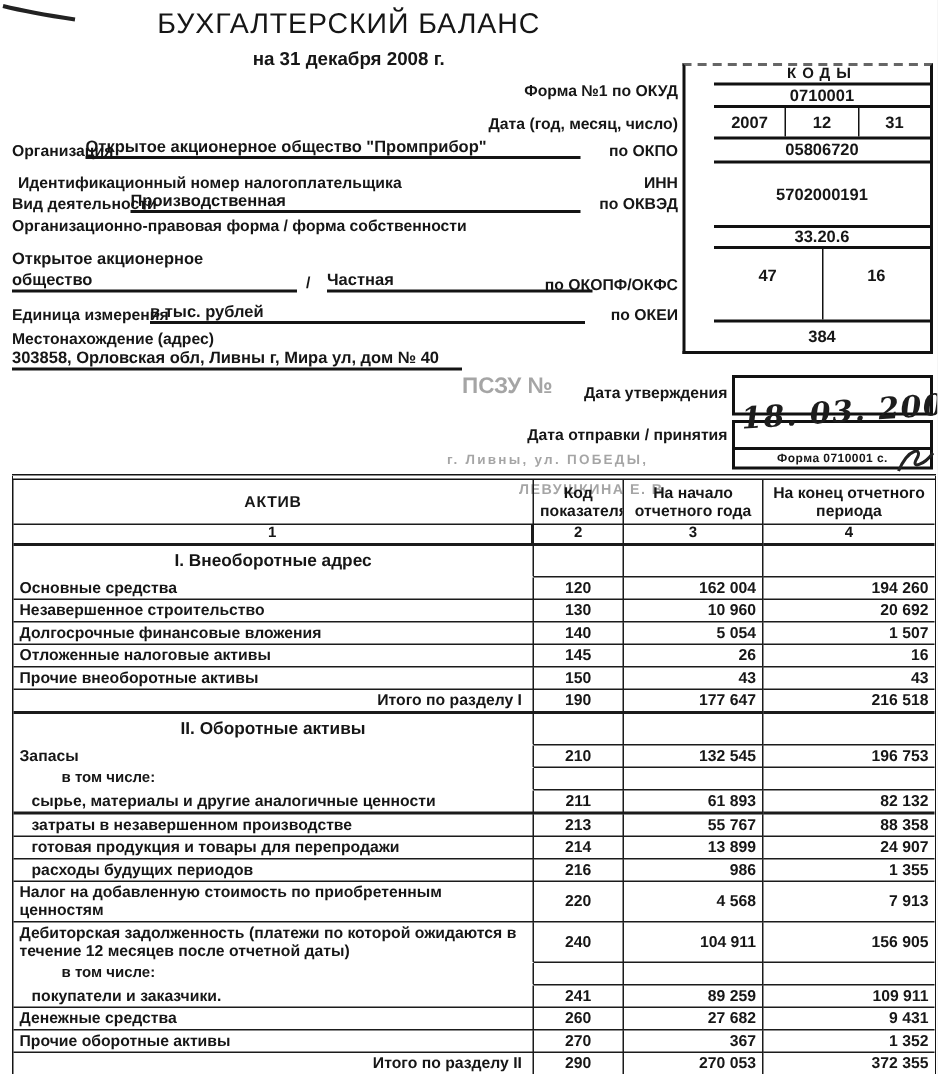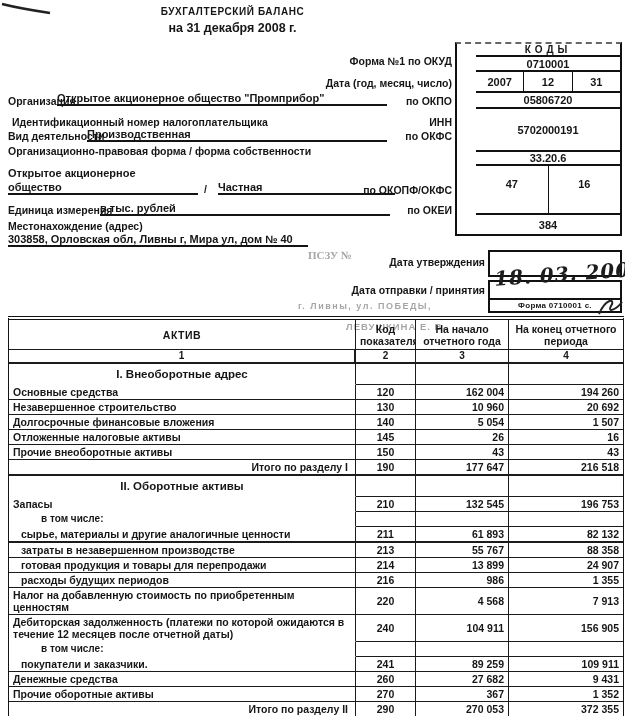--- a/index.html
+++ b/index.html
@@ -1,20 +1,20 @@
 <!DOCTYPE html>
 <html><head>
 <meta charset="utf-8">
 <style>
   * { margin:0; padding:0; box-sizing:border-box; }
   body { background:#e8e8e8; font-family:"Liberation Sans", sans-serif; }
   .page { position:relative; width:625px; height:716px; background:#ffffff; color:#161616; overflow:hidden; margin:0 auto; }
   .abs { position:absolute; }
   .title-wrap { left:0; top:6px; width:465px; text-align:center; }
-  .doc-title { font-size:10px; font-weight:700; letter-spacing:.6px; }
+  .doc-title { font-size:19px; font-weight:400; letter-spacing:.6px; }
   .doc-subtitle { font-size:12.5px; font-weight:700; margin-top:4px; }
   .lbl { font-size:10.5px; font-weight:700; white-space:nowrap; }
   .rlbl { text-align:right; width:180px; }
   .uval { font-size:11px; font-weight:700; border-bottom:2.2px solid #141414; white-space:nowrap; overflow:hidden; }
   
   .codes-box { left:455px; top:42px; width:167px; border:2px solid #111; border-top:2px dashed #666; background:#fff; }
   .cb-row { border-bottom:2px solid #111; text-align:right; font-size:11px; font-weight:700; display:flex; align-items:center; justify-content:center;margin-left:19px; }
   .cb-row:last-child { border-bottom:none; }
   .cb-kody { height:13px; font-size:10px; letter-spacing:4px; }
   .cb-okud { height:15px; }
@@ -85,21 +85,21 @@
       <span>47</span>
       <span>16</span>
     </div>
     <div class="cb-row cb-okei">384</div>
   </div>
 
   <div class="abs lbl rlbl" style="left:272px; top:55px;">Форма №1 по ОКУД</div>
   <div class="abs lbl rlbl" style="left:272px; top:77px;">Дата (год, месяц, число)</div>
   <div class="abs lbl rlbl" style="left:272px; top:95px;">по ОКПО</div>
   <div class="abs lbl rlbl" style="left:272px; top:116px;">ИНН</div>
-  <div class="abs lbl rlbl" style="left:272px; top:130px;">по ОКФС</div>
+  <div class="abs lbl rlbl" style="left:272px; top:130px;">по ОКВЭД</div>
   <div class="abs lbl rlbl" style="left:272px; top:184px;">по ОКОПФ/ОКФС</div>
   <div class="abs lbl rlbl" style="left:272px; top:204px;">по ОКЕИ</div>
 
   <div class="abs lbl" style="left:8px; top:95px;">Организация</div>
   <div class="abs uval" style="left:57px; top:92px; width:330px;">Открытое акционерное общество "Промприбор"</div>
 
   <div class="abs lbl" style="left:12px; top:116px;">Идентификационный номер налогоплательщика</div>
 
   <div class="abs lbl" style="left:8px; top:130px;">Вид деятельности</div>
   <div class="abs uval" style="left:87px; top:128px; width:300px;">Производственная</div>
@@ -110,21 +110,21 @@
   <div class="abs uval" style="left:8px; top:181px; width:190px;">общество</div>
   <div class="abs lbl" style="left:204px; top:183px;">/</div>
   <div class="abs uval" style="left:218px; top:181px; width:177px;">Частная</div>
 
   <div class="abs lbl" style="left:8px; top:204px;">Единица измерения</div>
   <div class="abs uval" style="left:100px; top:202px; width:290px;">в тыс. рублей</div>
 
   <div class="abs lbl" style="left:8px; top:220px;">Местонахождение (адрес)</div>
   <div class="abs uval" style="left:8px; top:233px; width:300px;">303858, Орловская обл, Ливны г, Мира ул, дом № 40</div>
 
-  <div class="abs lbl stamp" style="left:308px; top:249px; font-size:11px;font-family:Liberation Serif, serif;">ПСЗУ №</div>
+  <div class="abs lbl stamp" style="left:308px; top:249px; font-size:15px;">ПСЗУ №</div>
   <div class="abs lbl" style="left:340px; top:256px; width:145px; text-align:right;">Дата утверждения</div>
   <div class="abs lbl" style="left:300px; top:284px; width:185px; text-align:right;">Дата отправки / принятия</div>
   <div class="abs lbl stamp" style="left:298px; top:301px; font-size:9px; letter-spacing:1.5px;">г. Ливны, ул. ПОБЕДЫ,</div>
 
   <div class="abs appr-box1"></div>
   <div class="abs appr-box2">
     <div class="appr-form-note">Форма 0710001 с.</div>
   </div>
   <div class="abs handwriting">18. 03. 2008</div>
   <svg class="mark abs" style="left:596px; top:296px;" width="28" height="22" viewBox="0 0 28 22">

